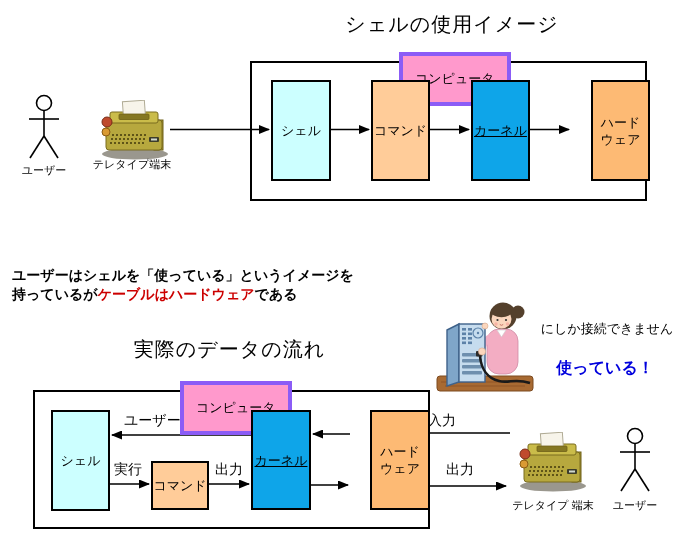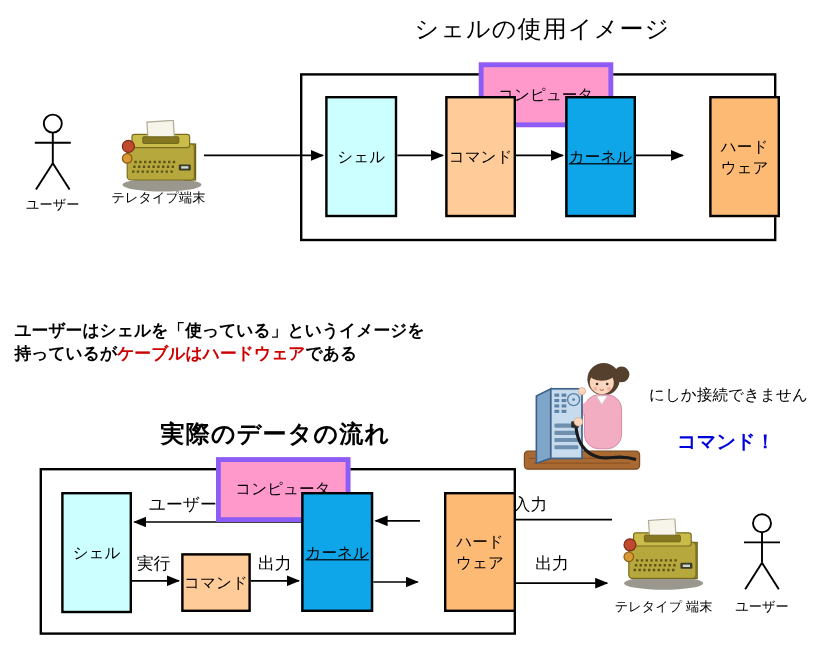--- a/index.html
+++ b/index.html
@@ -101,21 +101,21 @@
 <div class="abs node c-orange" style="left:371px;top:80px;width:55px;height:97px;">コマンド</div>
 <div class="abs node c-gray" style="left:471px;top:80px;width:55px;height:97px;">カーネル</div>
 <div class="abs node c-purple" style="left:571px;top:80px;width:55px;height:97px;">ハード
 ウェア</div>
 
 <div class="abs statement" style="left:12px;top:266px;">
   <div>ユーザーはシェルを「使っている」というイメージを</div>
   <div><span>持っているが</span><span class="red">ケーブルはハードウェア</span><span>である</span></div>
 </div>
 
-<div class="abs title" style="left:33px;top:348px;width:393px;font-weight:bold;">実際のデータの流れ</div>
+<div class="abs title" style="left:33px;top:336px;width:393px;">実際のデータの流れ</div>
 
 <div class="abs diagram-outer" style="left:33px;top:390px;width:393px;height:135px;"></div>
 <div class="abs tag" style="left:180px;top:381px;">コンピュータ</div>
 
 <div class="abs node c-cyan" style="left:51px;top:410px;width:55px;height:97px;">シェル</div>
 <div class="abs node c-orange" style="left:151px;top:461px;width:54px;height:45px;">コマンド</div>
 <div class="abs node c-gray" style="left:251px;top:410px;width:56px;height:96px;">カーネル</div>
 <div class="abs node c-purple" style="left:350px;top:410px;width:56px;height:96px;">ハード
 ウェア</div>
 
@@ -184,13 +184,13 @@
   <circle cx="50" cy="30" r="3" fill="#fbd6bd" stroke="#d9a98b" stroke-width="0.6"></circle>
 
   <path d="M45,60 C46,72 52,82 64,85 C74,87.5 80,82 95,87" stroke="#1a1a1a" stroke-width="2.6" fill="none"></path>
   <rect x="41" y="55" width="6.5" height="5.5" rx="1" fill="#2b2b2b"></rect>
   <circle cx="47" cy="55.5" r="3.6" fill="#fbd6bd" stroke="#d9a98b" stroke-width="0.6"></circle>
 </svg>
 
 <div class="abs callout-text" style="left:536px;top:320px;width:142px;">
   <div>にしか接続できません</div>
 </div>
-<div class="abs callout-emph" style="left:540px;top:358px;width:130px;">コマンド！</div>
+<div class="abs callout-emph" style="left:540px;top:358px;width:130px;">使っている！</div>
 
 </body></html>

